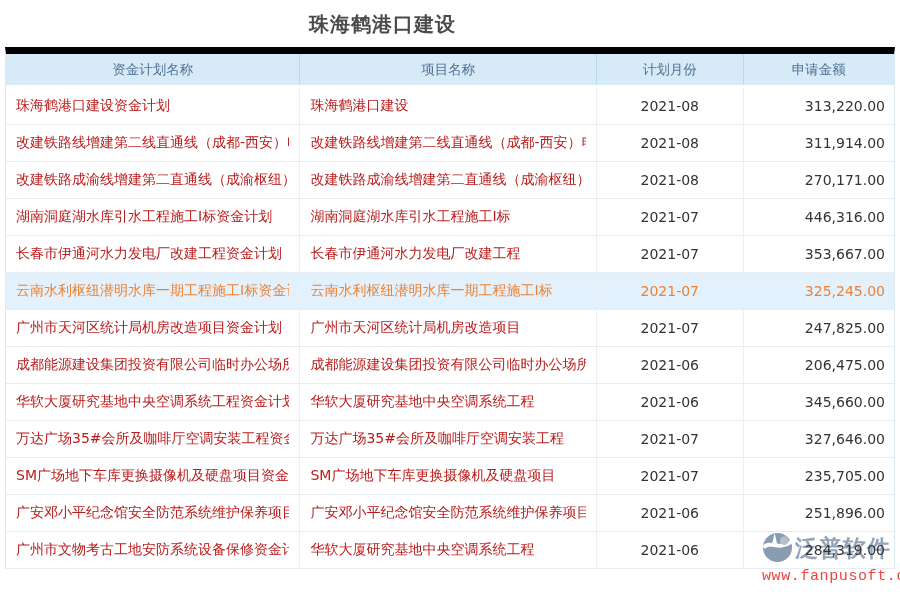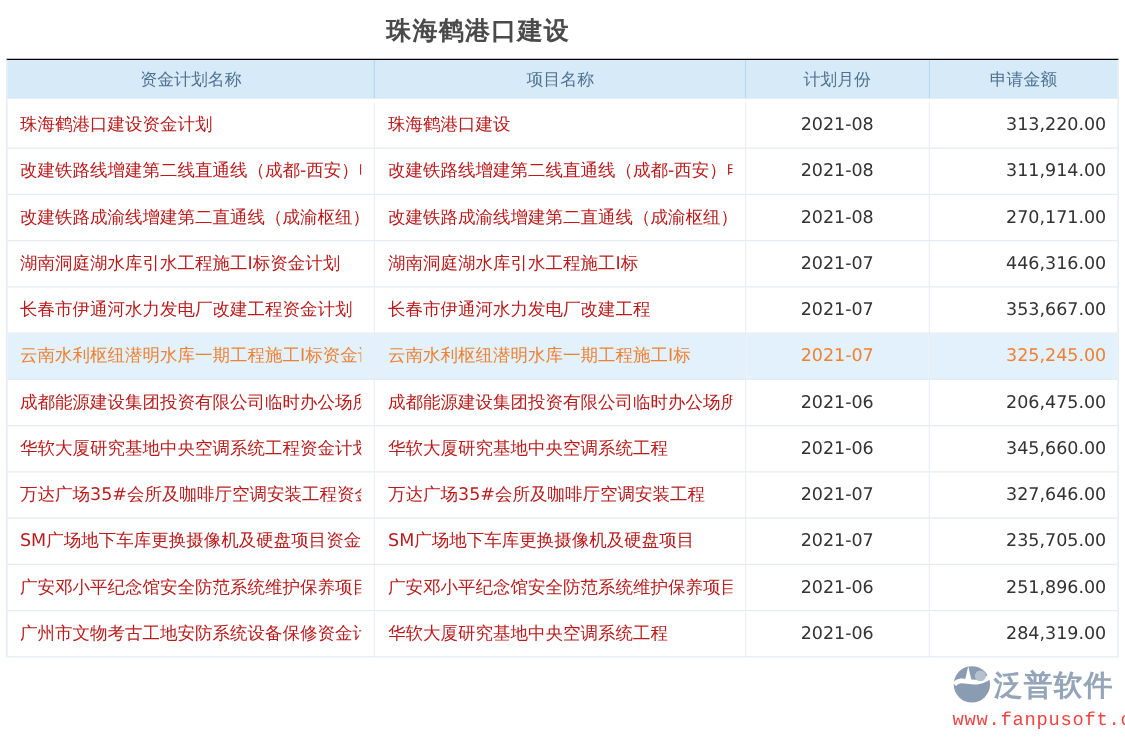--- a/index.html
+++ b/index.html
@@ -11,21 +11,21 @@
   .page-title{
     margin:11px 135px 9px 0;
     text-align:center;
     font-size:20px;font-weight:bold;color:#4a4a4a;
     letter-spacing:1px;
   }
   .table-wrap{
     margin:0 5px;
     border-left:1px solid #dde9f2;
     border-right:1px solid #dde9f2;
-    border-top:1px solid #000000;
+    border-top:7px solid #000000;
   }
   table{
     width:100%;border-collapse:collapse;table-layout:fixed;
     font-size:14px;
   }
   thead th{
     background:#d7eaf8;color:#4f7291;font-weight:normal;
     height:31px;text-align:center;font-size:13.5px;
     border-right:1px solid #b9d8ec;
     border-bottom:3px solid #ffffff;
@@ -146,20 +146,30 @@
             <a>云南水利枢纽潜明水库一期工程施工I标资金计划</a>
           </td>
           <td class="name">
             <a>云南水利枢纽潜明水库一期工程施工I标</a>
           </td>
           <td class="month"><span>2021-07</span></td>
           <td class="amount"><span>325,245.00</span></td>
         </tr>
         <tr>
           <td class="name">
+            <a>广州市天河区统计局机房改造项目资金计划</a>
+          </td>
+          <td class="name">
+            <a>广州市天河区统计局机房改造项目</a>
+          </td>
+          <td class="month"><span>2021-07</span></td>
+          <td class="amount"><span>247,825.00</span></td>
+        </tr>
+        <tr>
+          <td class="name">
             <a>成都能源建设集团投资有限公司临时办公场所...</a>
           </td>
           <td class="name">
             <a>成都能源建设集团投资有限公司临时办公场所...</a>
           </td>
           <td class="month"><span>2021-06</span></td>
           <td class="amount"><span>206,475.00</span></td>
         </tr>
         <tr>
           <td class="name">

